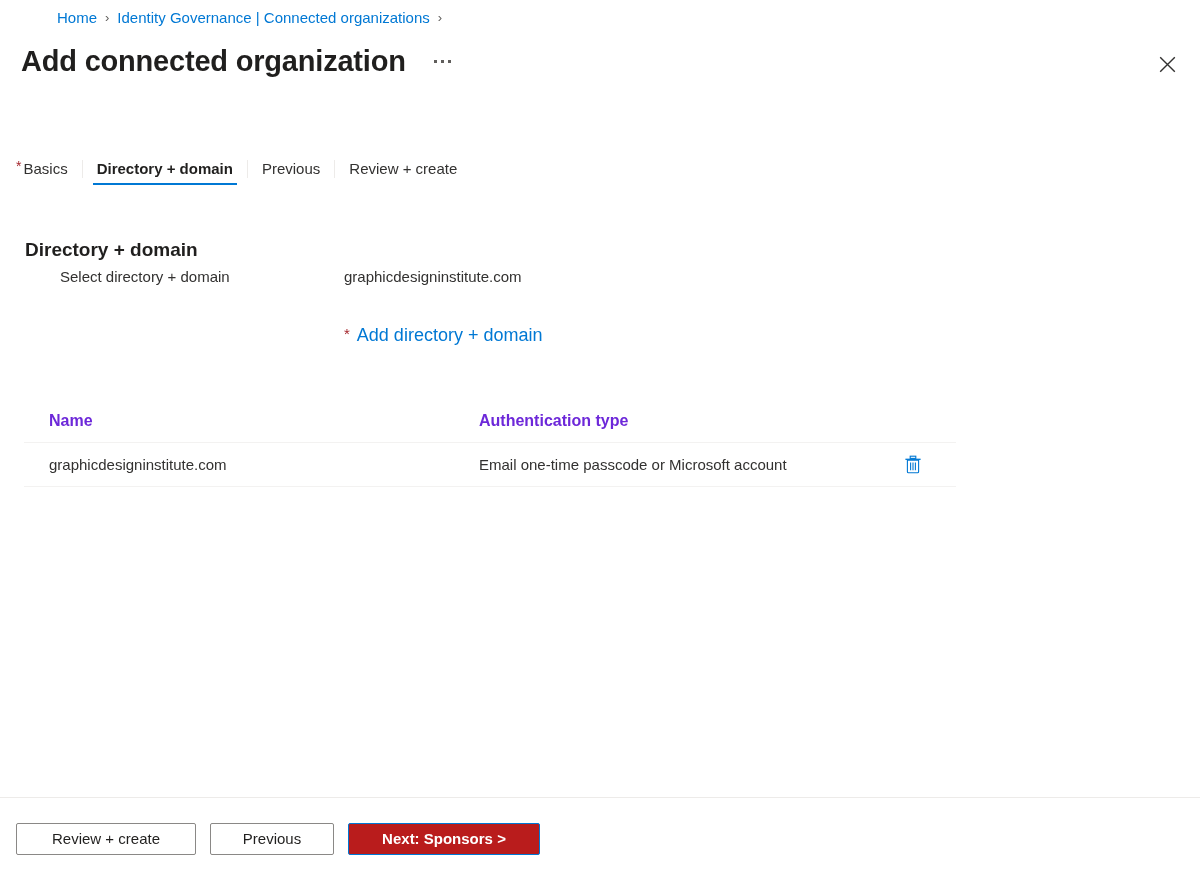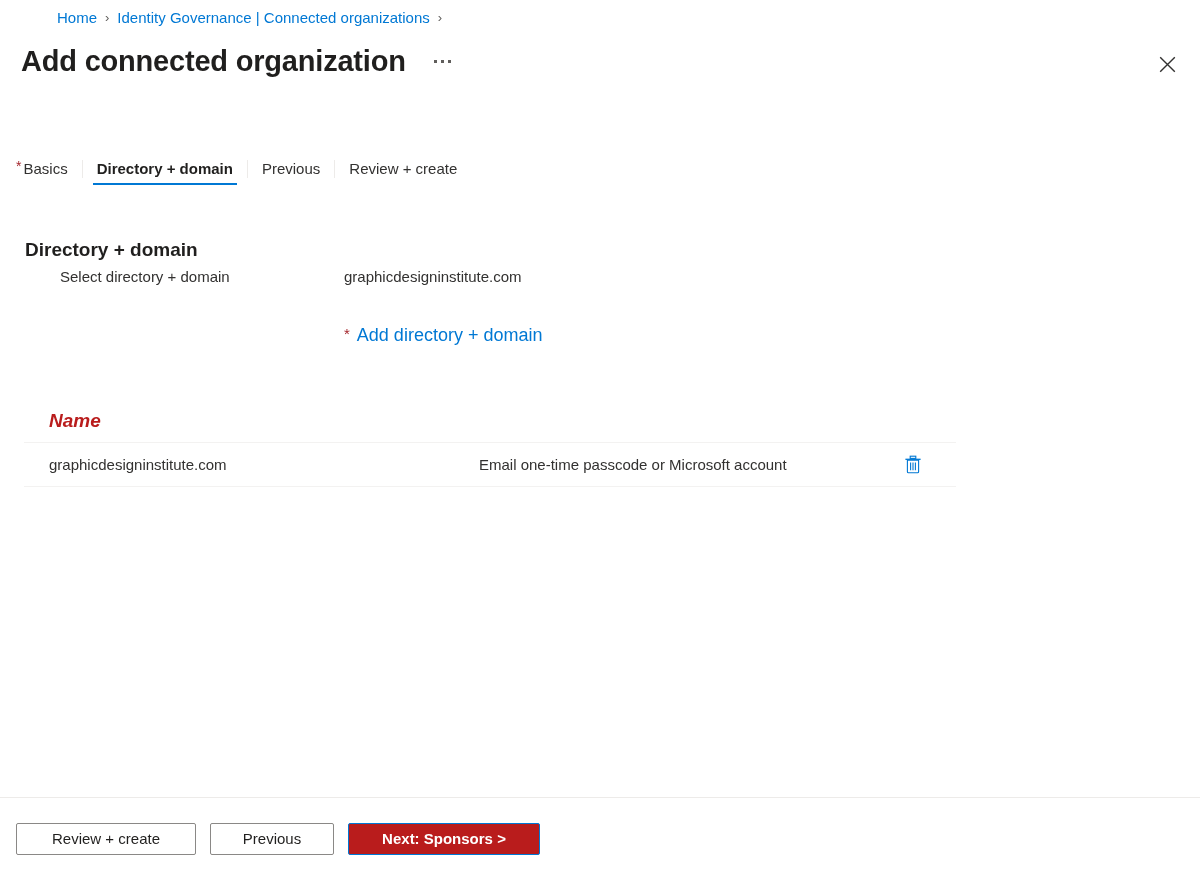--- a/index.html
+++ b/index.html
@@ -206,24 +206,23 @@
     position: absolute;
     top: 400px;
     left: 24px;
     width: 932px;
   }
   .grid-header {
     display: flex;
     align-items: center;
     height: 42px;
     border-bottom: 1px solid #f3f2f1;
-    font-size: 19px;
+    font-size: 16px;
     font-weight: 600;
-    color: #b91c1c;
-    font-style: italic;
+    color: #6d28d9;
   }
   .grid-row {
     display: flex;
     align-items: center;
     height: 43px;
     border-bottom: 1px solid #f3f2f1;
     font-size: 15px;
     color: #323130;
   }
   .col-name { width: 455px; padding-left: 25px; box-sizing: border-box; }
@@ -337,20 +336,21 @@
     <div class="add-link-row">
       <span class="add-star">*</span>
       <a class="add-link">Add directory + domain</a>
     </div>
   </div>
 </div>
 
 <div class="table-wrap">
   <div class="grid-header">
     <div class="col-name">Name</div>
+    <div class="col-auth">Authentication type</div>
     <div class="col-action"></div>
   </div>
   <div class="grid-row">
     <div class="col-name">graphicdesigninstitute.com</div>
     <div class="col-auth">Email one-time passcode or Microsoft account</div>
     <div class="col-action">
       <button class="delete-btn">
         <svg width="18" height="19" viewBox="0 0 18 19" aria-hidden="true">
           <rect x="6.2" y="1.2" width="5.6" height="2.2" fill="none" stroke="#0078d4" stroke-width="1.1"></rect>
           <line x1="1.4" y1="4.3" x2="16.6" y2="4.3" stroke="#0078d4" stroke-width="1.3"></line>

